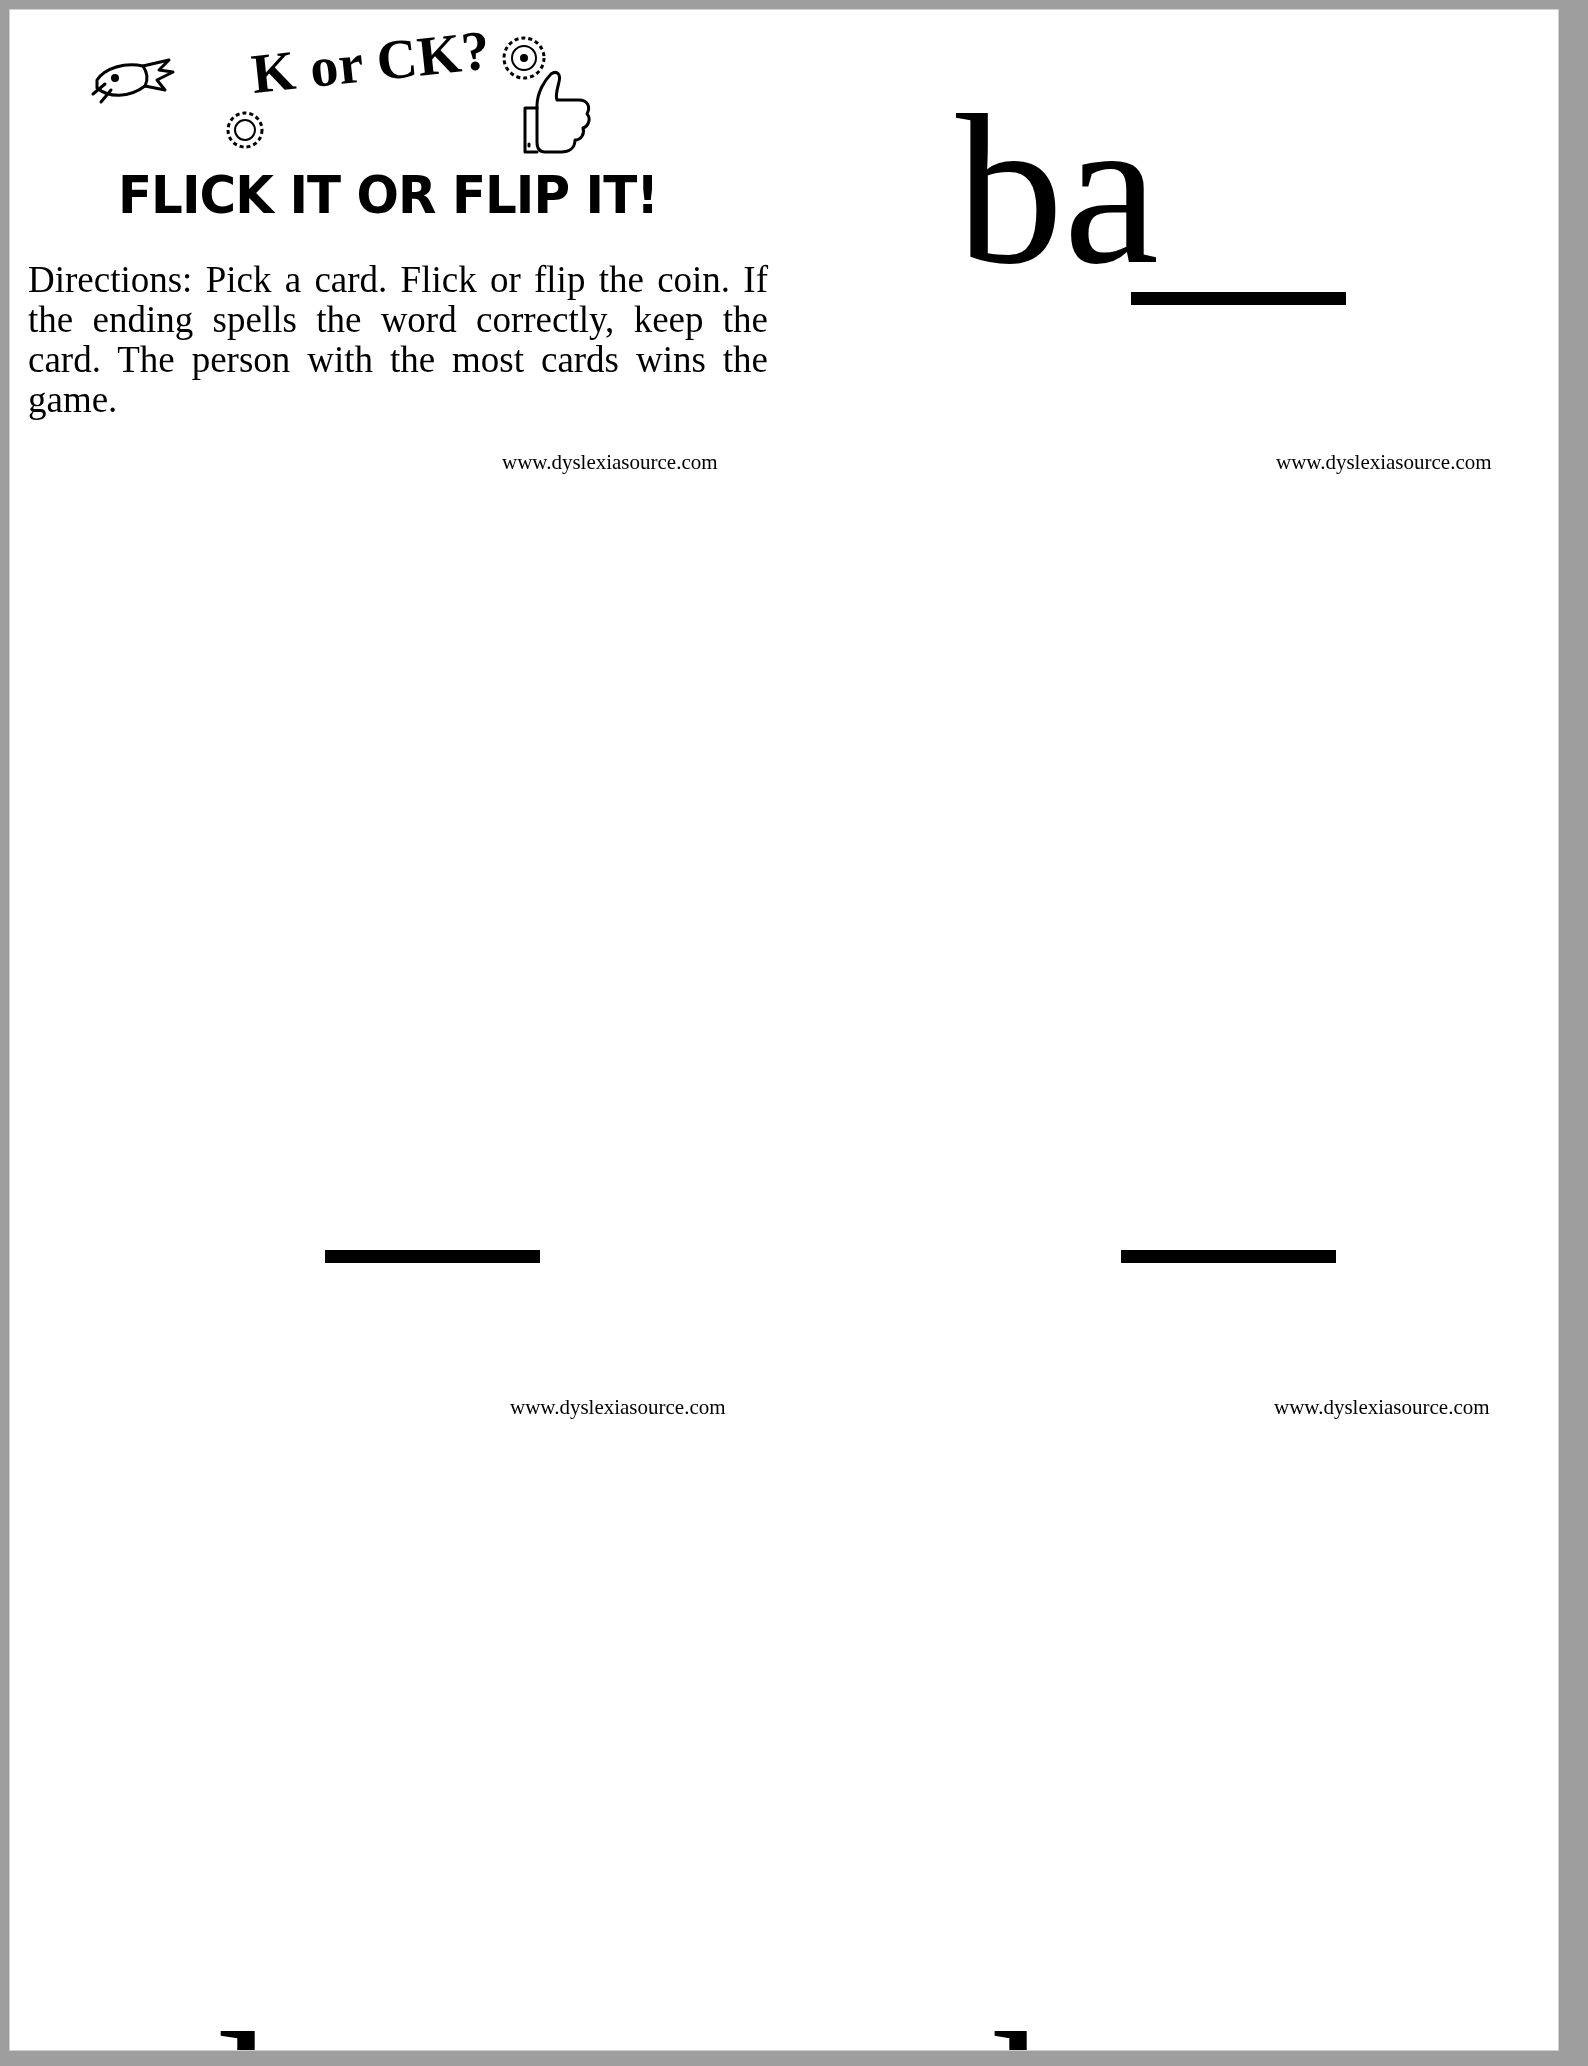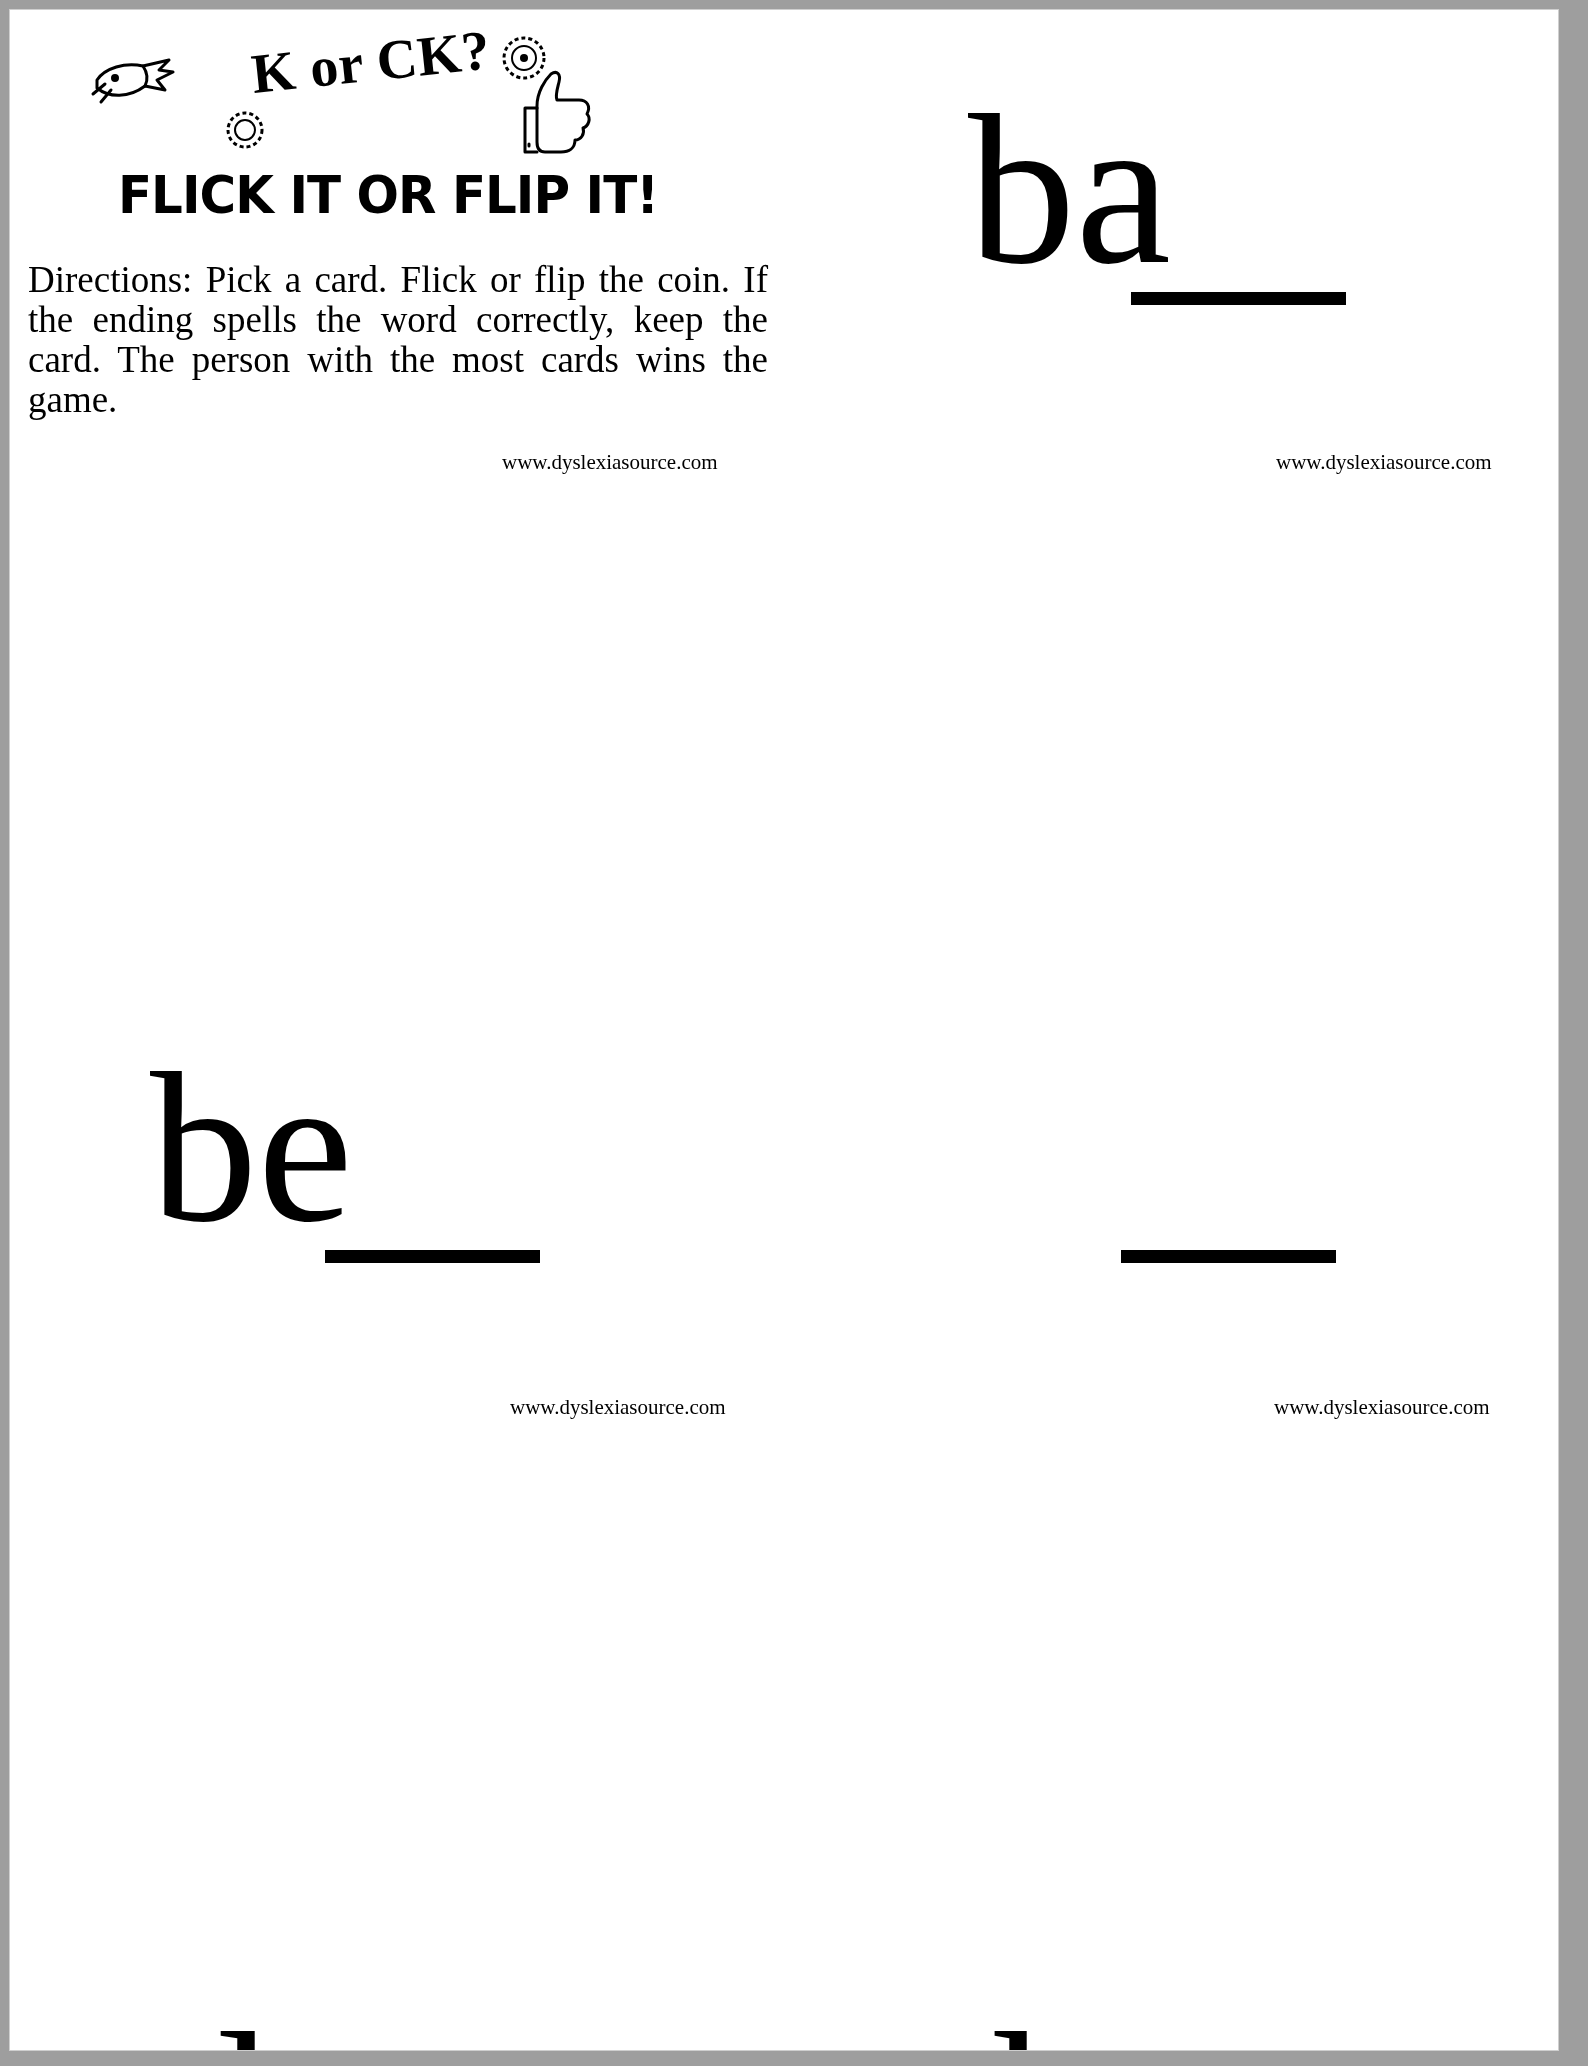--- a/index.html
+++ b/index.html
@@ -137,21 +137,21 @@
 
   
   .c0 { left: 774px; top: 0px; }
   .c1 { left: 0px;   top: 480px; }
   .c2 { left: 774px; top: 480px; }
   .c3 { left: 0px;   top: 960px; }
   .c4 { left: 774px; top: 960px; }
   .c5 { left: 0px;   top: 1440px; }
   .c6 { left: 774px; top: 1440px; }
 
-  .w-ba   { left: 184px; top: 72px; text-align: center; }
+  .w-ba   { left: 172px; top: 72px; text-align: center; }
   .b-ba   { left: 347px; top: 282px; width: 215px; }
   .s-ba   { left: 492px; top: 440px; }
 
   .w-be   { left: 140px; top: 550px; }
   .b-be   { left: 315px; top: 760px; width: 215px; }
   .s-be   { left: 500px; top: 905px; }
 
   .w-bu   { left: 158px; top: 550px; }
   .b-bu   { left: 337px; top: 760px; width: 215px; }
   .s-bu   { left: 490px; top: 905px; }
@@ -216,21 +216,20 @@
     <div class="site s-ba" style="left:492px; top:440px; position:absolute; font-size:21px;">www.dyslexiasource.com</div>
   </div>
 
   <div class="card c0">
     <div class="word w-ba">ba</div>
     <div class="blank b-ba"></div>
     <div class="site s-ba">www.dyslexiasource.com</div>
   </div>
 
   <div class="card c1">
-    <div class="word w-be">be</div>
     <div class="blank b-be"></div>
     <div class="site s-be">www.dyslexiasource.com</div>
   </div>
 
   <div class="card c2">
     <div class="blank b-bu"></div>
     <div class="site s-bu">www.dyslexiasource.com</div>
   </div>
 
   <div class="card c3">

